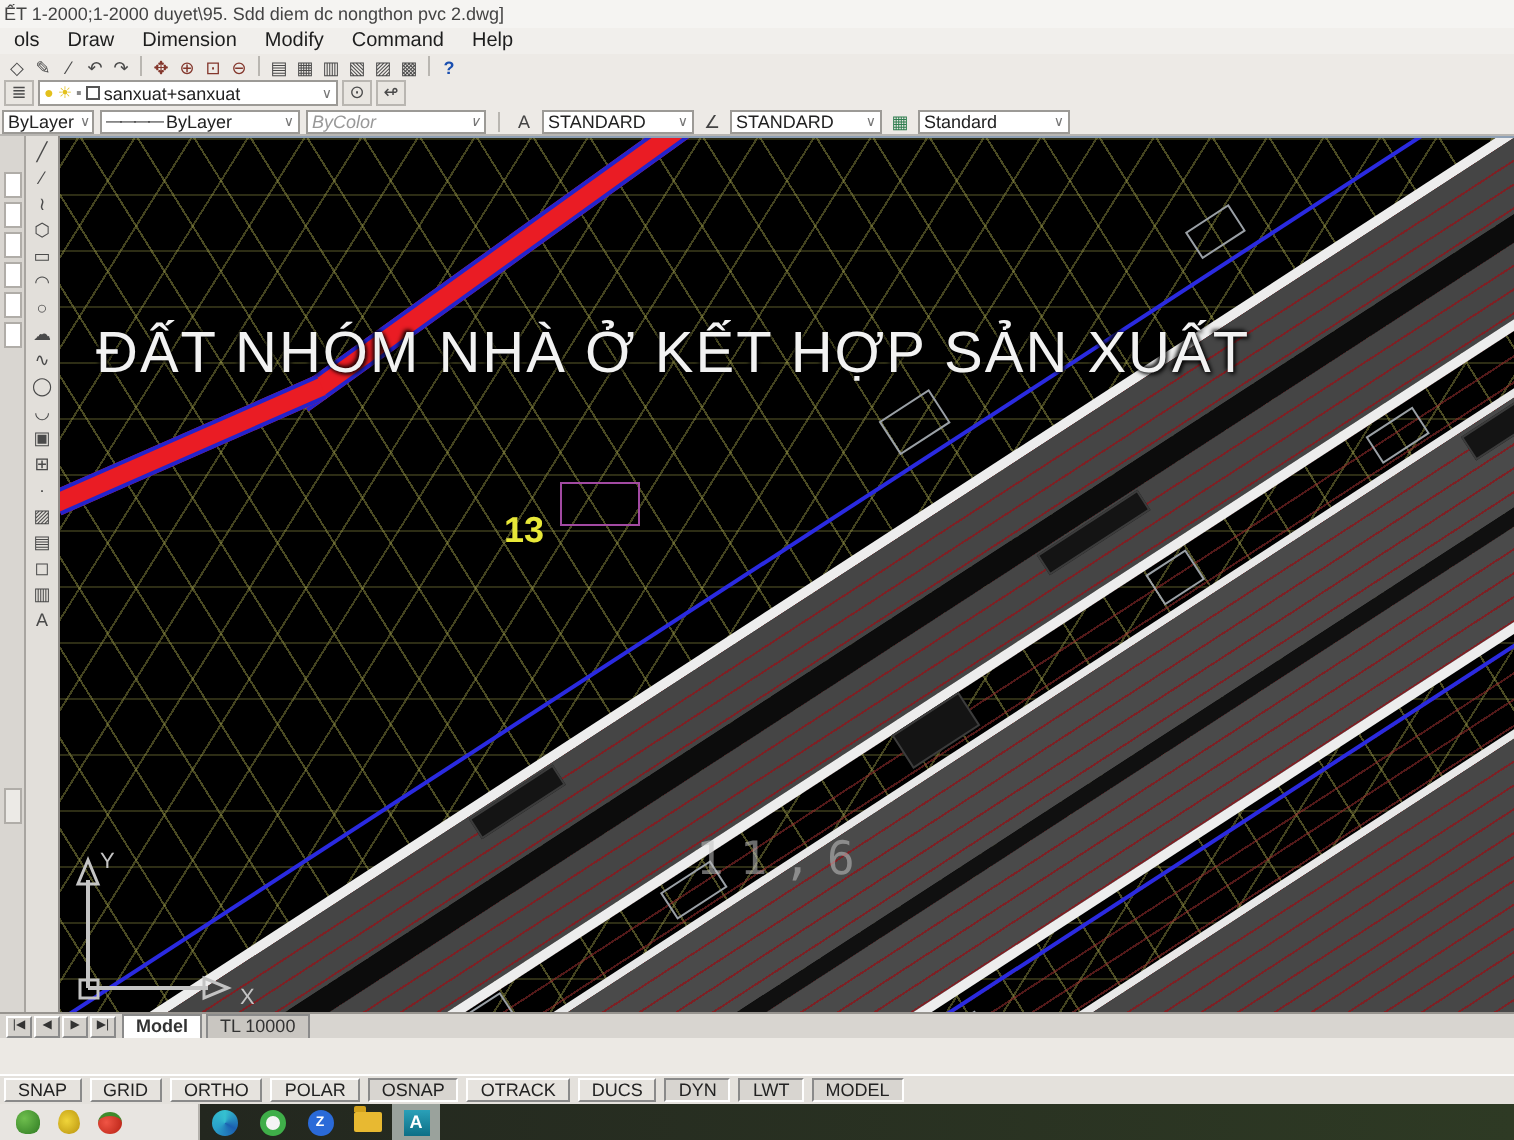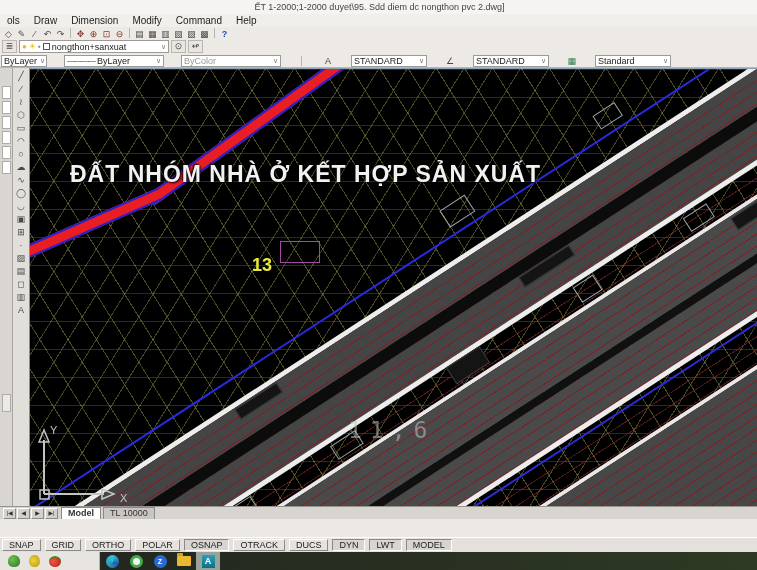--- a/index.html
+++ b/index.html
@@ -2,21 +2,21 @@
 <html><head>
 <meta charset="utf-8">
 <style>
   * { box-sizing: border-box; margin:0; padding:0; }
   html,body { width:757px; height:570px; overflow:hidden; }
   body { font-family:"Liberation Sans", sans-serif; background:#ece9e4; position:relative; }
   .app { position:absolute; inset:0; }
 
   
   .titlebar { height:14px; background:#f5f4f2; display:flex; align-items:center;
-              font-size:9px; color:#444; padding-left:2px; white-space:nowrap; overflow:hidden;justify-content:center; }
+              font-size:9px; color:#444; padding-left:2px; white-space:nowrap; overflow:hidden; }
   .menubar { height:13px; background:#f1efec; display:flex; align-items:center;
              font-size:10px; color:#1d1d1d; }
   .menubar .mi { padding:0 7px; cursor:default; }
   .toolbar1 { height:12px; background:#edeae6; display:flex; align-items:center; padding-left:2px; }
   .tb-btn { width:13px; height:11px; font-size:9px; line-height:10px; text-align:center;
             color:#4a4a4a; background:#edeae6; border:1px solid transparent; cursor:default; }
   .tb-btn.zoomish { color:#84372c; }
   .tb-btn.helpish { color:#1a4fb0; font-weight:bold; }
   .tb-sep { width:1px; height:10px; background:#b9b6b1; margin:0 3px; }
 
@@ -25,23 +25,23 @@
            font-size:9px; color:#222; padding:0 2px; position:relative; }
   .combo .arrow { margin-left:auto; color:#777; font-size:7px; padding-left:3px; }
   .layercombo { width:150px; gap:2px; }
   .mini { font-size:8px; line-height:8px; }
   .bulb { color:#e3c01c; } .sun { color:#e3c01c; } .lock { color:#8a8a8a; }
   .swatch { width:7px; height:7px; background:#fff; border:1px solid #555; display:inline-block; }
   .sq-btn { width:15px; height:13px; border:1px solid #b9b6b1; background:#e9e6e1; font-size:9px;
             line-height:11px; text-align:center; color:#4a4a4a; }
 
   .toolbar3 { height:14px; background:#edeae6; border-bottom:1px solid #b8b6b2; display:flex;
-              align-items:center; padding-left:1px; gap:17px; }
+              align-items:center; padding-left:1px; gap:3px; }
   .toolbar3 .combo { height:12px; }
-  .c-color { width:46px; } .c-ltype { width:100px; } .c-lweight { width:100px; color:#999; }
+  .c-color { width:46px; } .c-ltype { width:100px; } .c-lweight { width:90px; color:#999;font-style:italic; }
   .c-style { width:76px; }
   .ltype-line { letter-spacing:-1px; color:#333; font-size:8px; margin-right:2px; }
   .t3-icon { font-size:9px; color:#444; width:12px; text-align:center; }
   .t3-icon.tbl { color:#2f7d4f; }
 
   
   .leftzone { position:absolute; left:0; top:68px; width:30px; bottom:64px; display:flex; }
   .leftpanel { width:13px; background:#d9d6d1; border-right:1px solid #a8a5a0; padding-top:16px; }
   .leftpanel .cell { width:9px; height:13px; background:#fff; border:1px solid #b0ada8; margin:2px auto 0; }
   .leftpanel .btm { width:9px; height:18px; background:#eceae6; border:1px solid #b0ada8; margin:220px auto 0; }
@@ -60,22 +60,22 @@
               transform:rotate(-33deg); z-index:1; }
   .stripe { position:absolute; left:0; width:1800px; }
   .redlines  { background-image:repeating-linear-gradient(to bottom, transparent 0 9px, #7c2125 9px 10px); }
   .gaplines  { background-image:repeating-linear-gradient(to bottom, transparent 0 10px, rgba(150,45,45,.55) 10px 11px); }
   .bldg { position:absolute; border:1px solid #9aa0a6; background:transparent; }
   .bldg.dark { background:#141414; border-color:#3c3c3c; }
   .redband { position:absolute; height:13px; background:#ea1c24;
              border-top:2px solid #2323cc; border-bottom:2px solid #2323cc; z-index:2; }
   .parcel-rect { position:absolute; left:250px; top:172px; width:40px; height:22px;
                  border:1px solid #a24aa2; z-index:3; }
-  .zone-label { position:absolute; left:40px; top:92px; z-index:4; color:#f2f2f2; font-weight:bold;
-                font-size:23px; letter-spacing:1px; white-space:nowrap;
+  .zone-label { position:absolute; left:18px; top:92px; z-index:4; color:#f2f2f2; font-weight:normal;
+                font-size:29px; letter-spacing:1px; white-space:nowrap;
                 text-shadow:1px 1px 2px #000, -1px -1px 2px #000; }
   .parcel-no { position:absolute; left:222px; top:186px; z-index:3; color:#e8e838;
                font-size:18px; font-weight:bold; }
   .dim-label { position:absolute; left:318px; top:348px; z-index:3; color:rgba(195,195,195,.55);
                font-size:23px; letter-spacing:8px; font-family:"DejaVu Sans Mono", monospace; }
   .ucs { position:absolute; left:0; top:353px; z-index:4; }
 
   
   .tabbar { position:absolute; left:0; bottom:51px; height:13px; width:100%; background:#d8d5d0;
             border-top:1px solid #97948f; display:flex; align-items:center; font-size:9px; padding-left:3px; }
@@ -157,21 +157,21 @@
     <span class="tb-btn helpish">?</span>
   </div>
 
   <div class="toolbar2">
     <span class="sq-btn">≣</span>
     <div class="combo layercombo">
       <span class="mini bulb">●</span>
       <span class="mini sun">☀</span>
       <span class="mini lock">▪</span>
       <span class="swatch"></span>
-      <span>nongthon+sanxuat</span>
+      <span>sanxuat+sanxuat</span>
       <span class="arrow">∨</span>
     </div>
     <span class="sq-btn">⊙</span>
     <span class="sq-btn">↫</span>
   </div>
 
   <div class="toolbar3">
     <div class="combo c-color">
       <span>ByLayer</span>
       <span class="arrow">∨</span>

